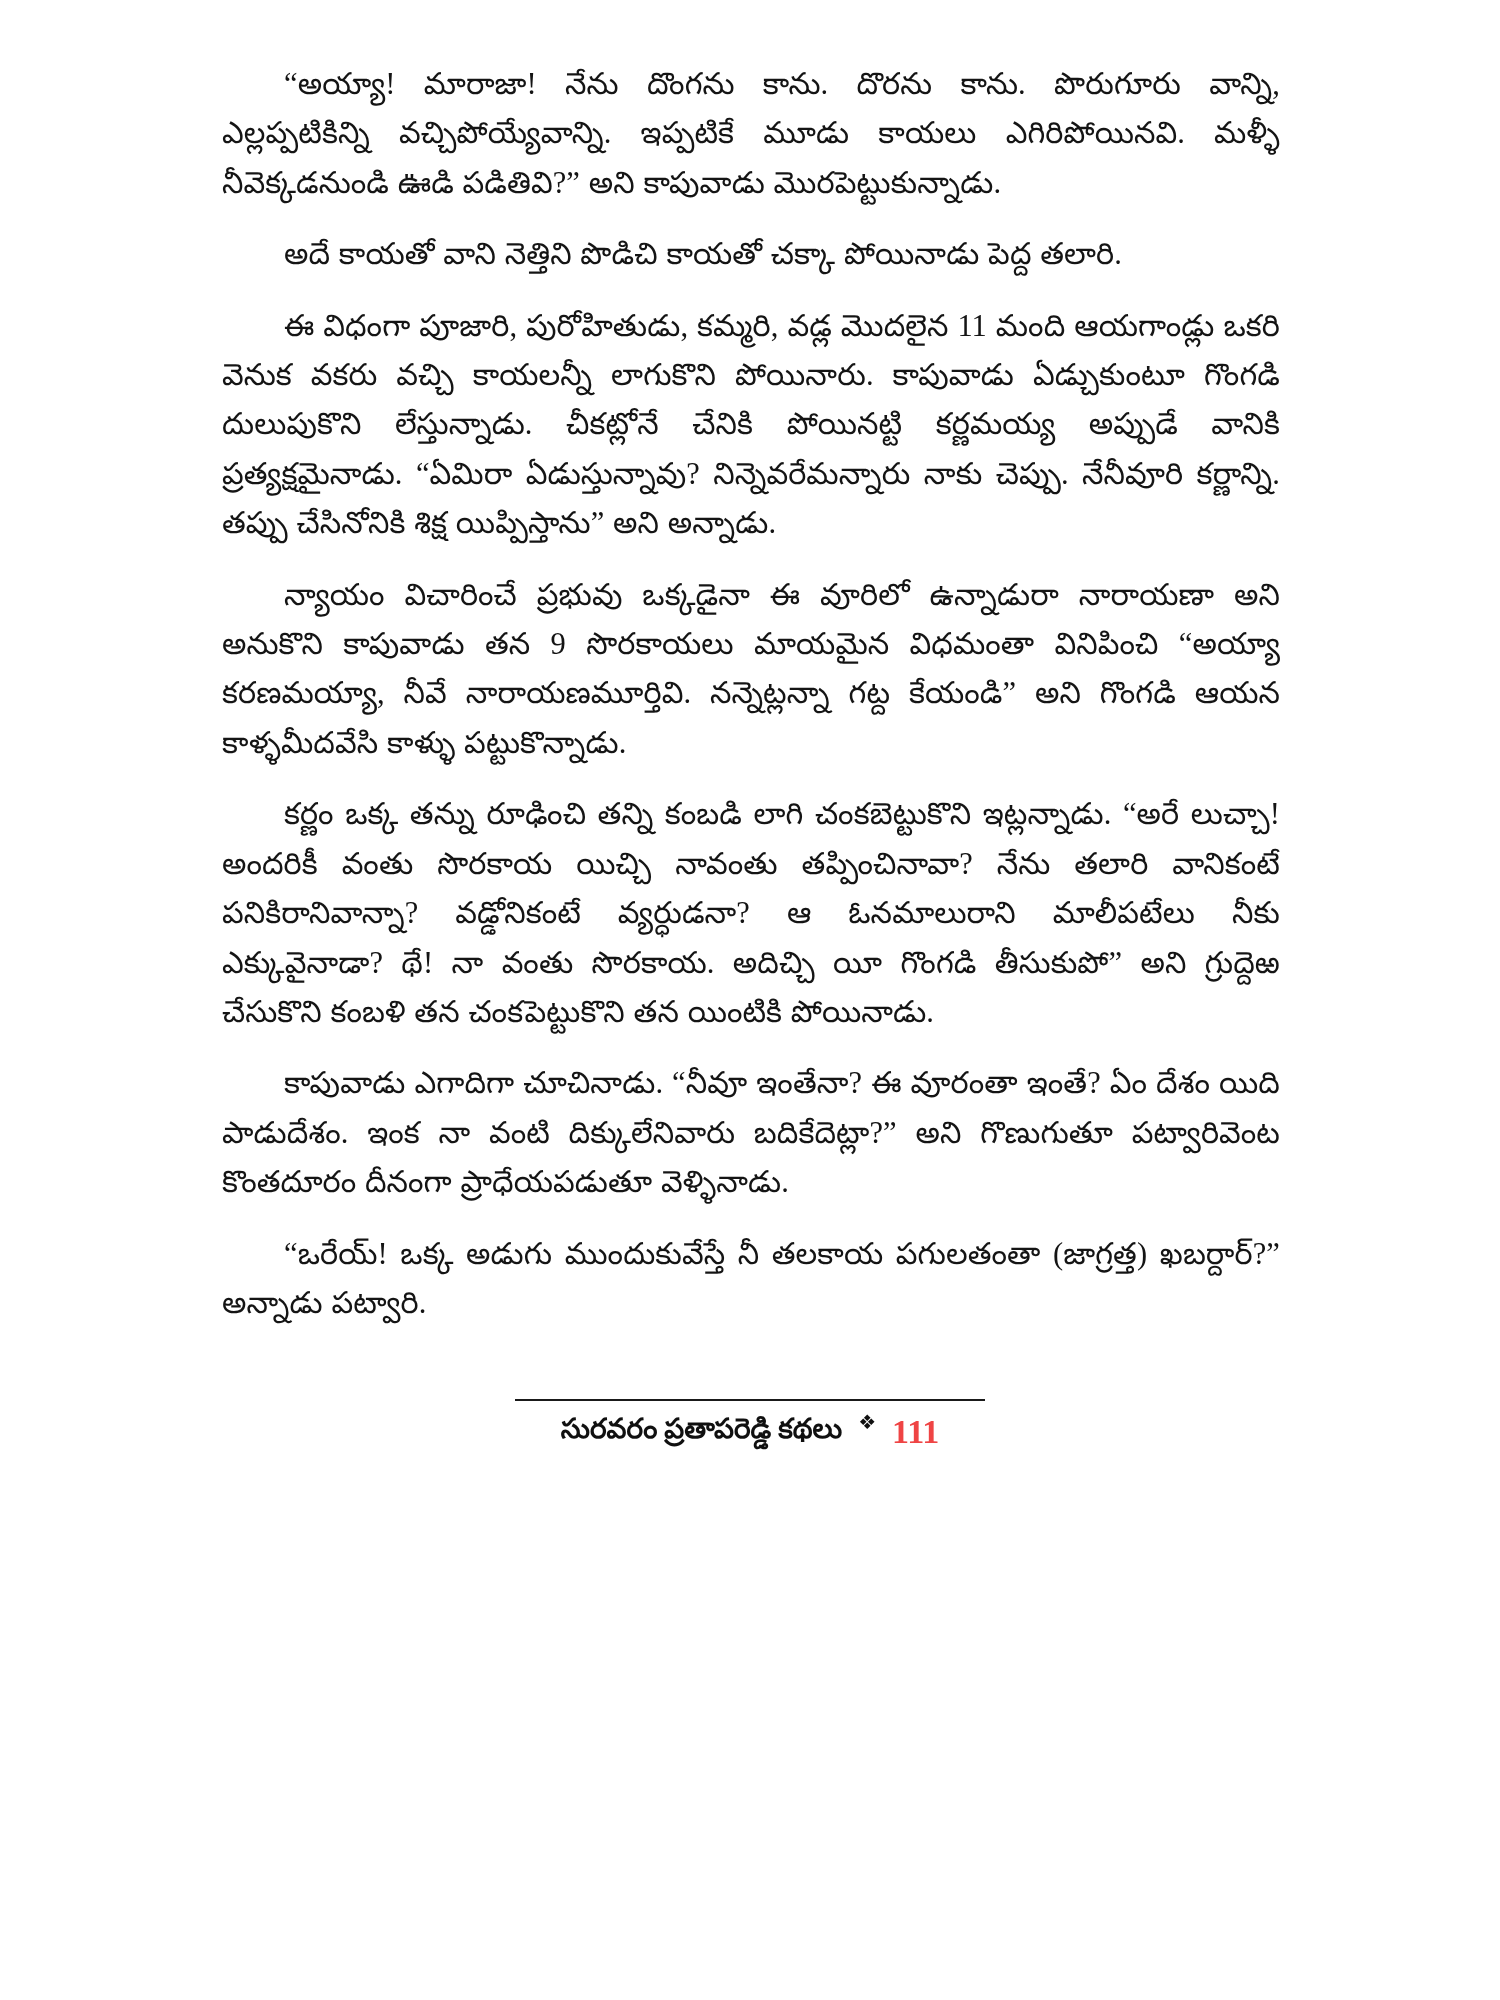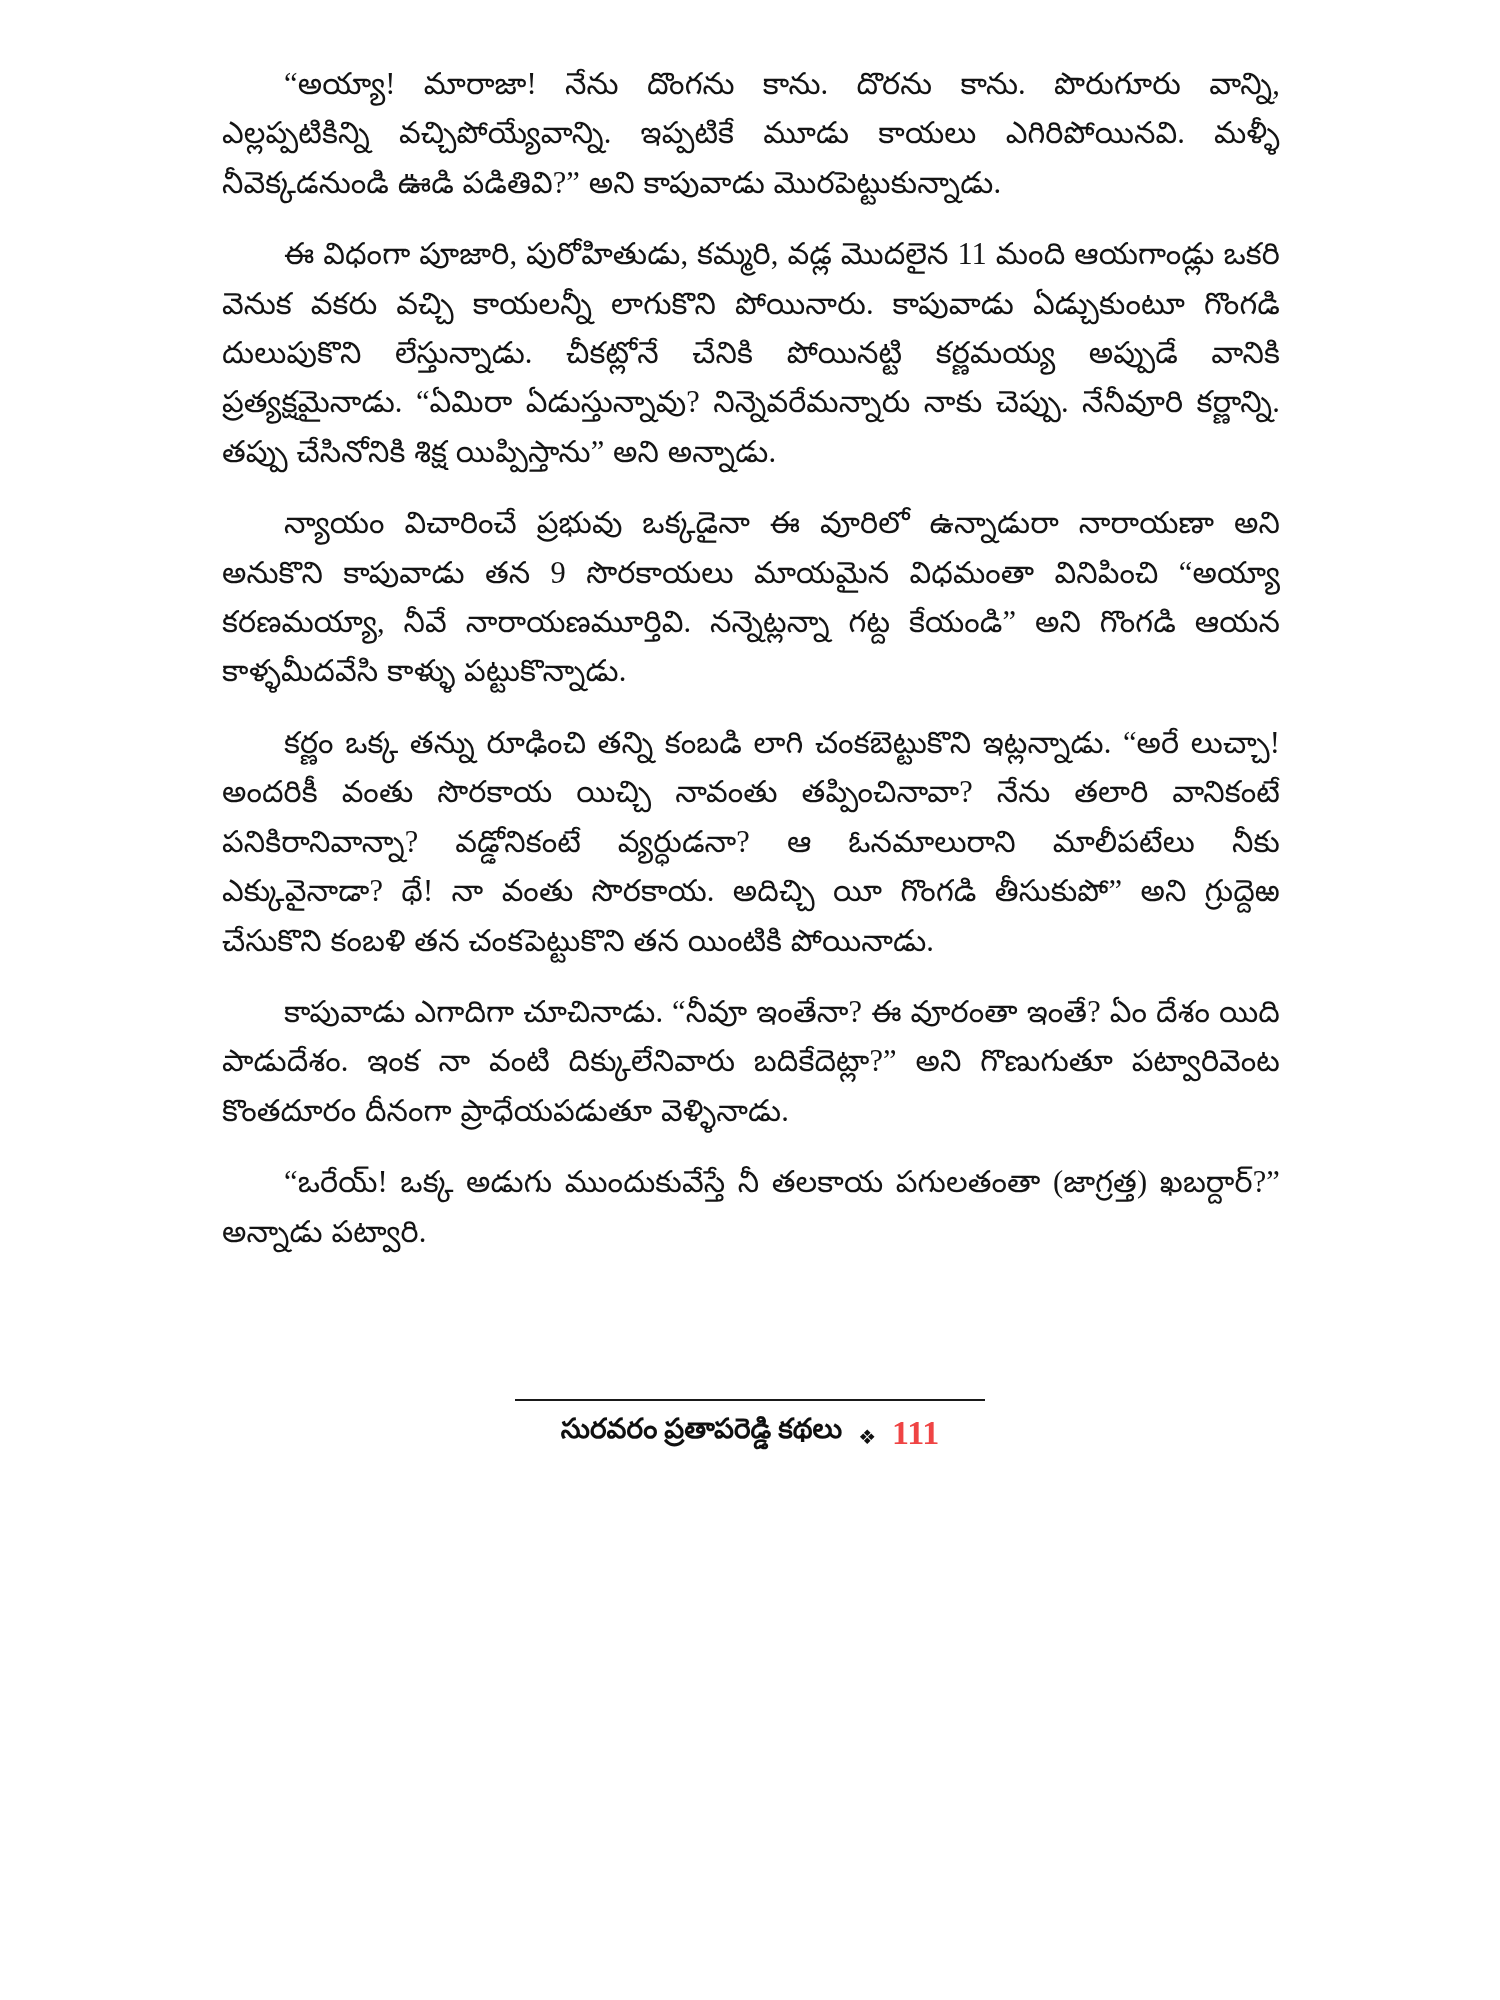--- a/index.html
+++ b/index.html
@@ -51,21 +51,21 @@
     text-align: center;
   }
   .footer-rule {
     width: 470px;
     height: 2px;
     background: #1a1a1a;
     margin: 0 auto 12px auto;
   }
   .footer-line {
     display: flex;
-    align-items: flex-end;
+    align-items: flex-start;
     justify-content: center;
     gap: 16px;
   }
   .footer-title {
     font-size: 28px;
     font-weight: bold;
     color: #101010;
   }
   .footer-orn {
     font-size: 20px;
@@ -79,20 +79,21 @@
     color: #ef4444;
   }
 </style>
 </head>
 <body>
 
 <div class="page">
 
   <div class="content">
     <p class="para">“అయ్యా! మారాజా! నేను దొంగను కాను. దొరను కాను. పొరుగూరు వాన్ని, ఎల్లప్పటికిన్ని వచ్చిపోయ్యేవాన్ని. ఇప్పటికే మూడు కాయలు ఎగిరిపోయినవి. మళ్ళీ నీవెక్కడనుండి ఊడి పడితివి?” అని కాపువాడు మొరపెట్టుకున్నాడు.</p>
+    <p class="para">అదే కాయతో వాని నెత్తిని పొడిచి కాయతో చక్కా పోయినాడు పెద్ద తలారి.</p>
     <p class="para">ఈ విధంగా పూజారి, పురోహితుడు, కమ్మరి, వడ్ల మొదలైన 11 మంది ఆయగాండ్లు ఒకరి వెనుక వకరు వచ్చి కాయలన్నీ లాగుకొని పోయినారు. కాపువాడు ఏడ్చుకుంటూ గొంగడి దులుపుకొని లేస్తున్నాడు. చీకట్లోనే చేనికి పోయినట్టి కర్ణమయ్య అప్పుడే వానికి ప్రత్యక్షమైనాడు. “ఏమిరా ఏడుస్తున్నావు? నిన్నెవరేమన్నారు నాకు చెప్పు. నేనీవూరి కర్ణాన్ని. తప్పు చేసినోనికి శిక్ష యిప్పిస్తాను” అని అన్నాడు.</p>
     <p class="para">న్యాయం విచారించే ప్రభువు ఒక్కడైనా ఈ వూరిలో ఉన్నాడురా నారాయణా అని అనుకొని కాపువాడు తన 9 సొరకాయలు మాయమైన విధమంతా వినిపించి “అయ్యా కరణమయ్యా, నీవే నారాయణమూర్తివి. నన్నెట్లన్నా గట్ద కేయండి” అని గొంగడి ఆయన కాళ్ళమీదవేసి కాళ్ళు పట్టుకొన్నాడు.</p>
     <p class="para">కర్ణం ఒక్క తన్ను రూఢించి తన్ని కంబడి లాగి చంకబెట్టుకొని ఇట్లన్నాడు. “అరే లుచ్చా! అందరికీ వంతు సొరకాయ యిచ్చి నావంతు తప్పించినావా? నేను తలారి వానికంటే పనికిరానివాన్నా? వడ్డోనికంటే వ్యర్ధుడనా? ఆ ఓనమాలురాని మాలీపటేలు నీకు ఎక్కువైనాడా? థే! నా వంతు సొరకాయ. అదిచ్చి యీ గొంగడి తీసుకుపో” అని గ్రుద్దెఱ చేసుకొని కంబళి తన చంకపెట్టుకొని తన యింటికి పోయినాడు.</p>
     <p class="para">కాపువాడు ఎగాదిగా చూచినాడు. “నీవూ ఇంతేనా? ఈ వూరంతా ఇంతే? ఏం దేశం యిది పాడుదేశం. ఇంక నా వంటి దిక్కులేనివారు బదికేదెట్లా?” అని గొణుగుతూ పట్వారివెంట కొంతదూరం దీనంగా ప్రాధేయపడుతూ వెళ్ళినాడు.</p>
     <p class="para">“ఒరేయ్! ఒక్క అడుగు ముందుకువేస్తే నీ తలకాయ పగులతంతా (జాగ్రత్త) ఖబర్దార్?” అన్నాడు పట్వారి.</p>
   </div>
 
   <div class="footer">
     <div class="footer-rule"></div>
     <div class="footer-line">

